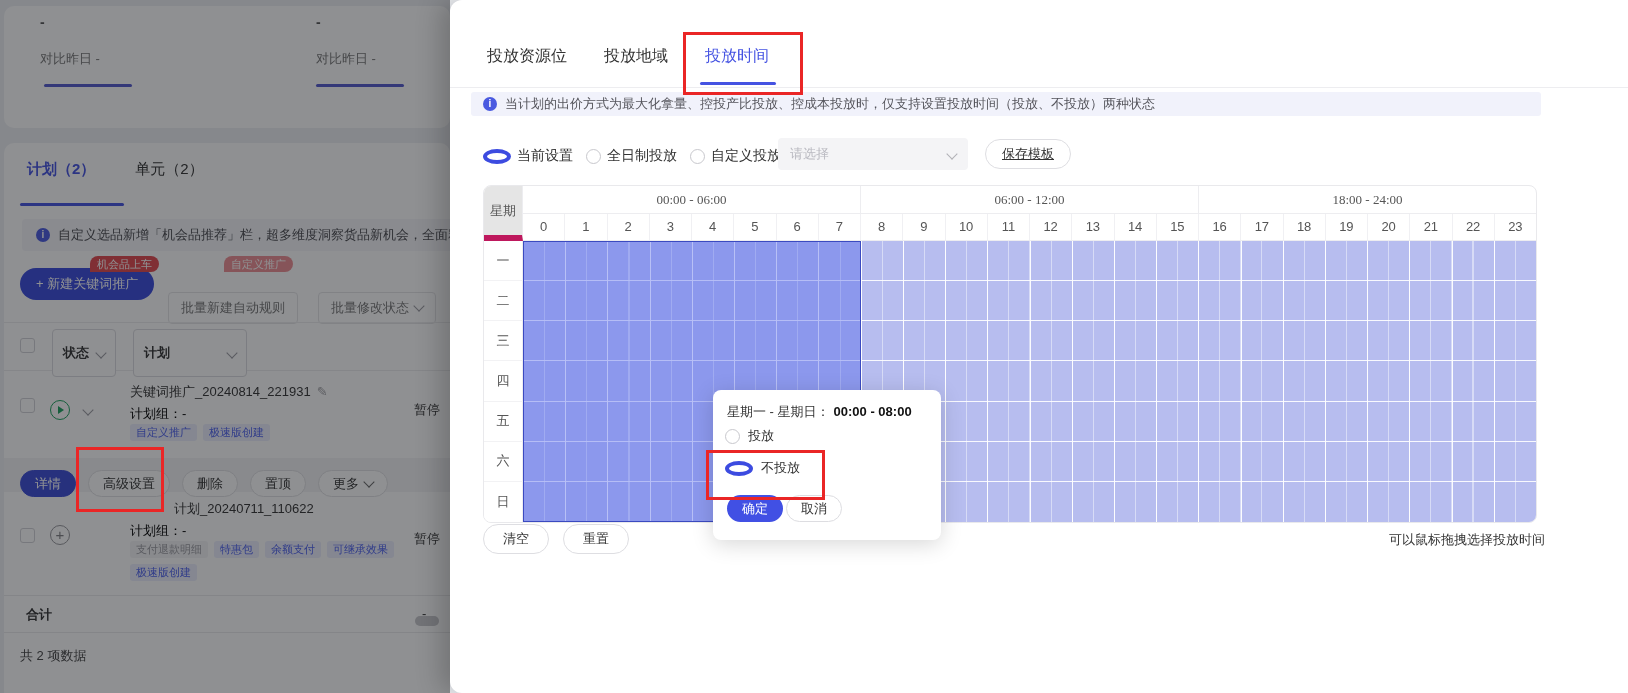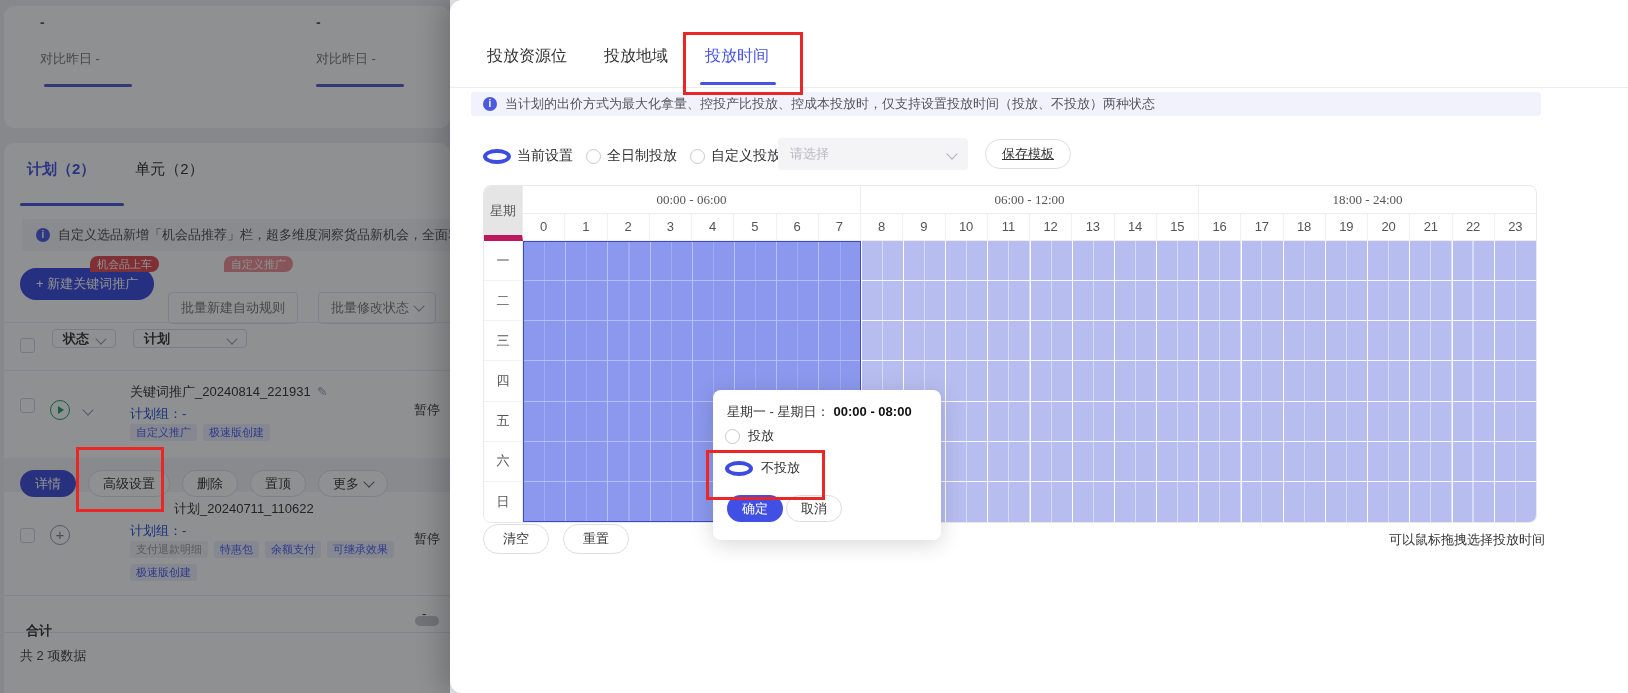--- a/index.html
+++ b/index.html
@@ -30,44 +30,44 @@
   #toolbar-buttons{position:absolute;left:164px;top:125px;display:flex;gap:20px;}
   .tb-wrap{position:relative;}
   .tb-btn{height:32px;border:1px solid #e4e4e7;border-radius:4px;background:#fff;color:#777;font-size:13px;padding:0 12px;white-space:nowrap;margin-top:24px;}
   .tb-wrap .badge2{position:absolute;top:-12px;left:56px;background:#ef8f93;}
   .chev{display:inline-block;width:7px;height:7px;border-right:1.5px solid #9a9aa0;border-bottom:1.5px solid #9a9aa0;
         transform:rotate(45deg);margin-left:6px;vertical-align:2px;}
   .chev.dark{border-color:#666;}
   .filter-row{position:absolute;left:0;top:179px;width:446px;height:47px;border-top:1px solid #ececef;border-bottom:1px solid #ececef;}
   .cb{position:absolute;width:15px;height:15px;border:1px solid #d2d2d7;border-radius:3px;background:#fff;box-sizing:border-box;}
   #filter-selects{position:absolute;left:48px;top:6px;display:flex;gap:17px;}
-  .sel{height:19px;border:1px solid #dcdce0;border-radius:4px;background:#fff;display:flex;align-items:center;
+  .sel{height:48px;border:1px solid #dcdce0;border-radius:4px;background:#fff;display:flex;align-items:center;
        justify-content:space-between;padding:0 10px;box-sizing:border-box;font-size:13px;color:#333;font-weight:bold;}
   #filter-selects .sel:nth-child(1){width:64px;}
   #filter-selects .sel:nth-child(2){width:114px;}
   .row-title{position:absolute;left:126px;font-size:13px;color:#333;white-space:nowrap;}
   .pencil{color:#a0a0a5;font-size:13px;margin-left:6px;}
-  .row-sub{position:absolute;left:126px;font-size:13px;color:#1d4ed8;}
+  .row-sub{position:absolute;left:126px;font-size:13px;color:#000000;}
   .tags{position:absolute;left:126px;display:flex;flex-wrap:wrap;gap:6px;width:300px;}
   .tag{height:17px;line-height:17px;border-radius:3px;font-size:11px;padding:0 6px;white-space:nowrap;}
   .tag.blue{background:#eceffd;color:#4e61ee;}
   .tag.grey{background:#f4f4f6;color:#9a9aa0;}
   .status-clip{position:absolute;left:410px;width:40px;overflow:hidden;font-size:13px;color:#333;white-space:nowrap;}
   .play-circle{position:absolute;left:46px;width:20px;height:20px;border:1.5px solid #1ca35f;border-radius:50%;
                box-sizing:border-box;display:flex;align-items:center;justify-content:center;background:#fff;}
   .play-tri{width:0;height:0;border-left:6px solid #1ca35f;border-top:4px solid transparent;border-bottom:4px solid transparent;margin-left:2px;}
   .row-chev{position:absolute;left:74px;}
   .plus-circle{position:absolute;left:46px;width:20px;height:20px;border:1.5px solid #97979c;border-radius:50%;
                box-sizing:border-box;color:#808085;font-size:15px;line-height:17px;text-align:center;background:#fff;}
   .action-row{position:absolute;left:0;top:315px;width:446px;height:34px;background:#f3f3f5;}
   #action-buttons{position:absolute;left:16px;top:4px;display:flex;gap:12px;}
   .act-btn{height:27px;border:1px solid #e1e1e4;border-radius:14px;background:#fff;color:#333;font-size:13px;padding:0 14px;white-space:nowrap;margin-top:8px;}
   .act-btn.act-primary{background:#3b4cd8;border-color:#3b4cd8;color:#fff;}
   .summary-row{position:absolute;left:0;top:452px;width:446px;height:36px;border-top:1px solid #eaeaec;border-bottom:1px solid #eaeaec;}
-  .summary-row .s-lbl{position:absolute;left:22px;top:10px;font-size:13px;color:#333;font-weight:bold;margin-top:16px;}
+  .summary-row .s-lbl{position:absolute;left:22px;top:10px;font-size:13px;color:#333;font-weight:bold;}
   .summary-row .s-val{position:absolute;left:418px;top:10px;font-size:13px;color:#333;}
   .footer-count{position:absolute;left:16px;top:504px;font-size:13px;color:#444;}
   .scroll-thumb{position:absolute;left:411px;top:473px;width:24px;height:10px;background:#c8c8cc;border-radius:5px;}
   
   #bg-dim{position:absolute;left:0;top:0;width:450px;height:693px;background:rgba(18,20,24,0.47);z-index:2;}
   
   #modal{position:absolute;left:450px;top:0;width:1178px;height:693px;background:#fff;z-index:3;
          box-shadow:-10px 0 26px rgba(0,0,0,0.20);border-radius:12px 0 0 12px;}
   #modal-tabs{position:absolute;left:37px;top:46px;display:flex;gap:37px;}
   .m-tab{font-size:16px;color:#333;}

